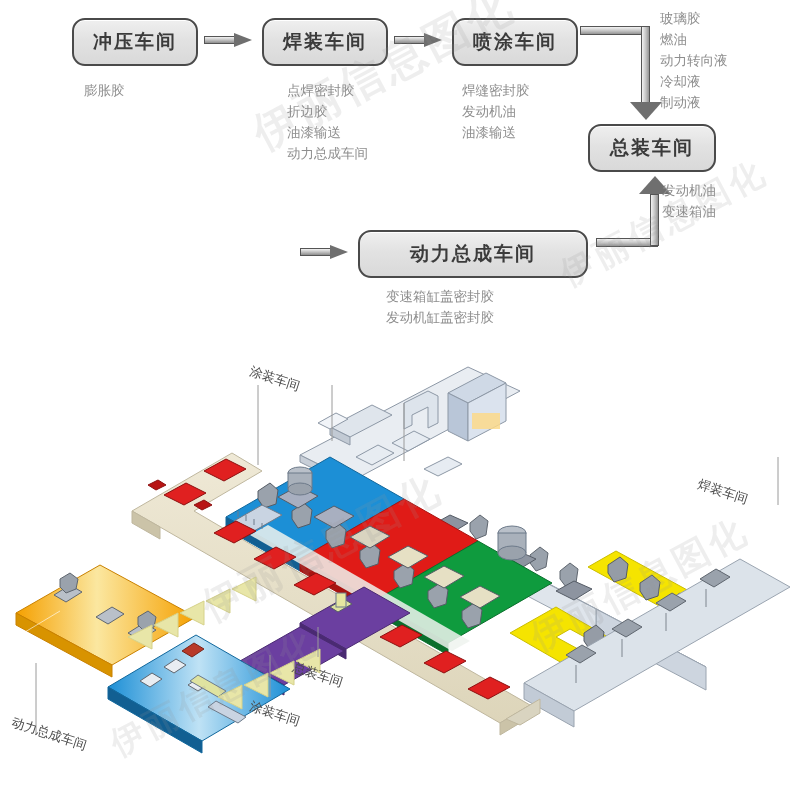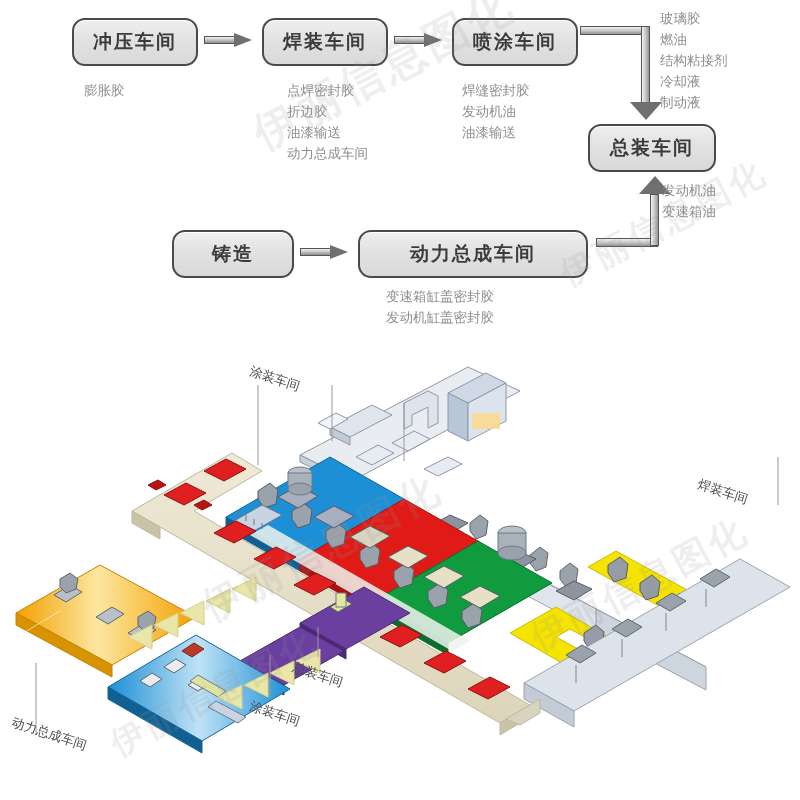--- a/index.html
+++ b/index.html
@@ -109,23 +109,20 @@
     </div>
     <div class="node" id="n-weld">
       <span>焊装车间</span>
     </div>
     <div class="node" id="n-paint">
       <span>喷涂车间</span>
     </div>
     <div class="node" id="n-final">
       <span>总装车间</span>
     </div>
-    <div class="node" id="n-cast">
-      <span>铸造</span>
-    </div>
     <div class="node" id="n-power">
       <span>动力总成车间</span>
     </div>
 
     <div class="harrow" id="a1">
       <div class="bar"></div>
       <div class="head"></div>
     </div>
     <div class="harrow" id="a2">
       <div class="bar"></div>
@@ -157,21 +154,21 @@
         <div>动力总成车间</div>
       </div>
     <div class="sub" id="s-paint">
         <div>焊缝密封胶</div>
         <div>发动机油</div>
         <div>油漆输送</div>
       </div>
     <div class="sub" id="s-final">
         <div>玻璃胶</div>
         <div>燃油</div>
-        <div>结构粘接剂</div>
+        <div>动力转向液</div>
         <div>冷却液</div>
         <div>制动液</div>
       </div>
     <div class="sub" id="s-power">
         <div>变速箱缸盖密封胶</div>
         <div>发动机缸盖密封胶</div>
       </div>
     <div class="sub" id="s-engine">
         <div>发动机油</div>
         <div>变速箱油</div>

